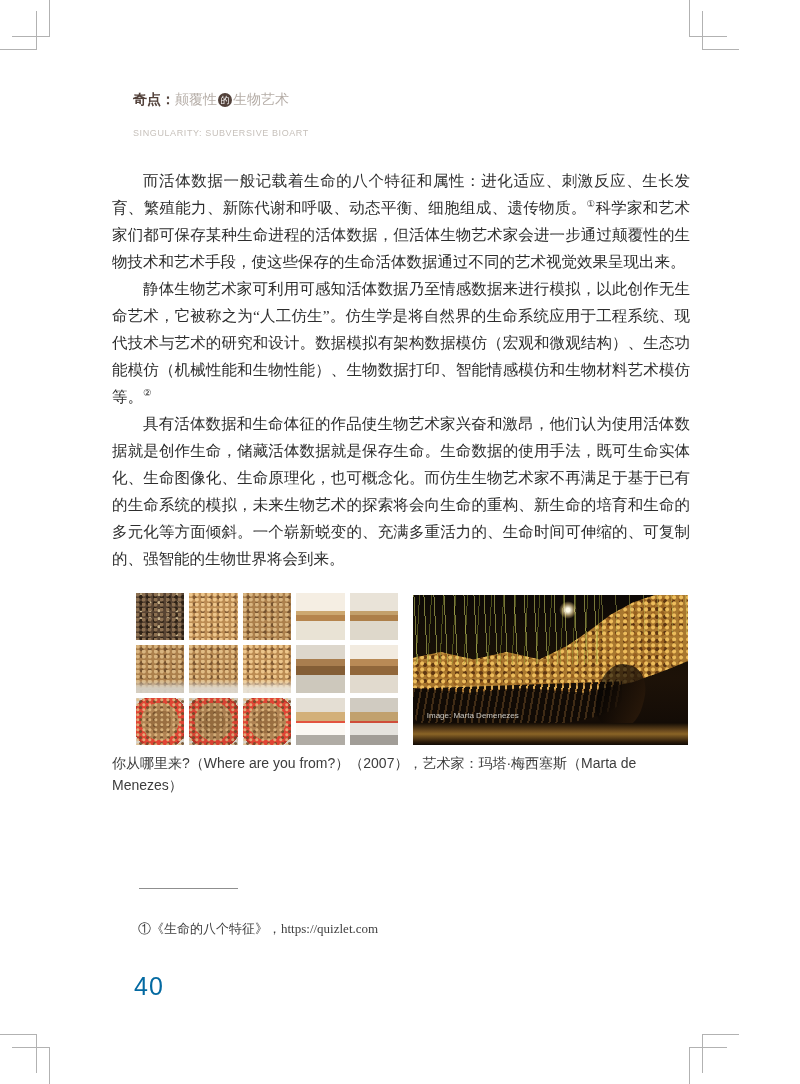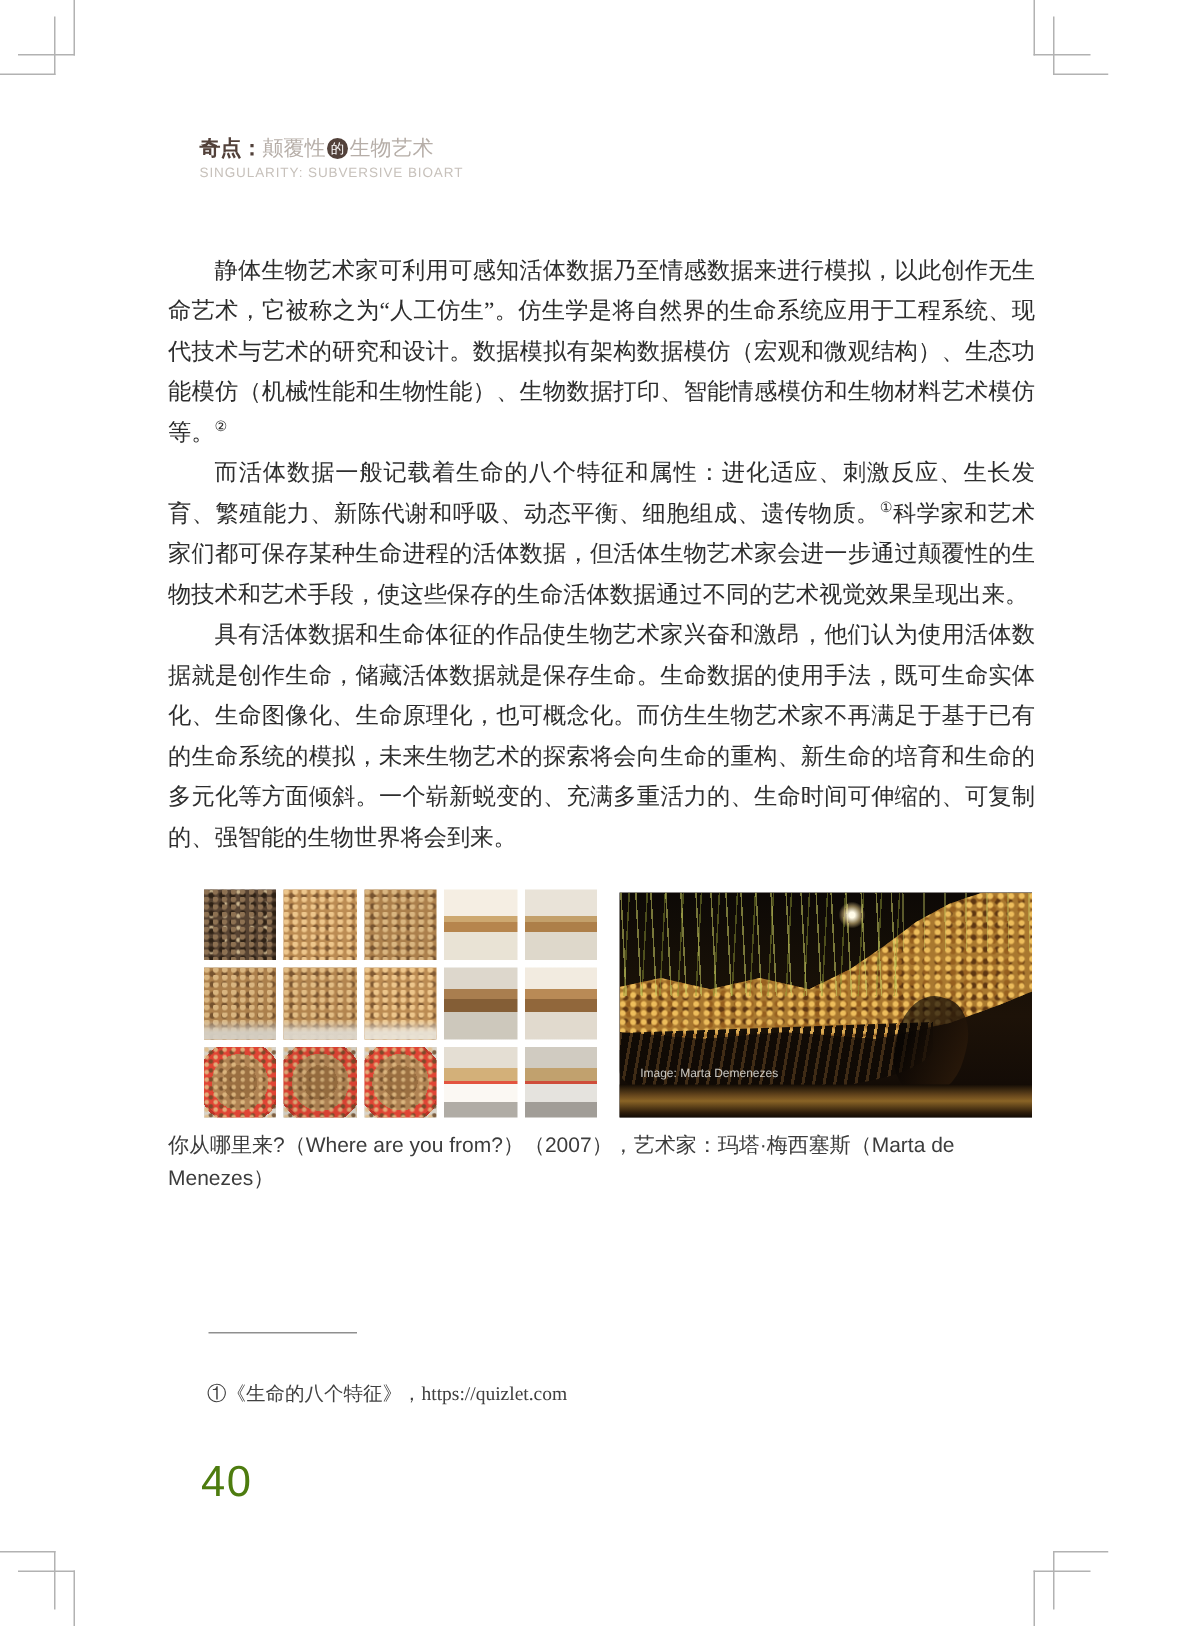--- a/index.html
+++ b/index.html
@@ -30,21 +30,21 @@
   .rh-bold { font-weight: bold; color: #52413a; }
   .rh-light { color: #b6aea8; }
   .rh-circle {
     display: inline-block; width: 14px; height: 14px; border-radius: 50%;
     background: #52413a; color: #ffffff; font-size: 9px; line-height: 14px;
     text-align: center; vertical-align: 1px; margin: 0 1px;
     font-family: "Liberation Sans", sans-serif;
   }
   .rh-line2 {
     font-family: "Liberation Sans", sans-serif;
-    font-size: 9px; color: #c7c1bb; letter-spacing: 0.6px; margin-top: 2px;
+    font-size: 9px; color: #c7c1bb; letter-spacing: 0.6px; margin-top: 20px;
   }
 
   
   .body-text {
     position: absolute; left: 112px; top: 167px; width: 578px;
     font-size: 15.5px; line-height: 27px; color: #2d2d2d;
     text-align: justify;
   }
   .body-text p { text-indent: 2em; }
   sup.note { font-size: 9.5px; line-height: 0; vertical-align: 6px; }
@@ -170,21 +170,21 @@
   .footnotes {
     position: absolute; left: 112px; top: 895px; width: 578px;
     font-size: 13px; line-height: 25px; color: #404040; text-align: justify; margin-top: 21px;
   }
   .footnotes p { text-indent: 2em; }
 
   
   .page-number {
     position: absolute; left: 134px; top: 972px;
     font-family: "Liberation Sans", sans-serif;
-    font-size: 29px; color: #4d7c0f; letter-spacing: 1px;
+    font-size: 25px; color: #0369a1; letter-spacing: 1px;
   }
 </style>
 </head>
 <body>
 
 <div class="page">
 
   <div class="cm cm-tl-a"></div>
   <div class="cm cm-tl-b"></div>
   <div class="cm cm-tr-a"></div>
@@ -195,22 +195,22 @@
   <div class="cm cm-br-b"></div>
 
   <div class="running-head">
     <div class="rh-line1">
       <span class="rh-bold">奇点：</span><span class="rh-light">颠覆性</span><span class="rh-circle">的</span><span class="rh-light">生物艺术</span>
     </div>
     <div class="rh-line2">SINGULARITY: SUBVERSIVE BIOART</div>
   </div>
 
   <div class="body-text">
+    <p><span>而活体数据一般记载着生命的八个特征和属性：进化适应、刺激反应、生长发育、繁殖能力、新陈代谢和呼吸、动态平衡、细胞组成、遗传物质。</span><sup class="note">①</sup><span>科学家和艺术家们都可保存某种生命进程的活体数据，但活体生物艺术家会进一步通过颠覆性的生物技术和艺术手段，使这些保存的生命活体数据通过不同的艺术视觉效果呈现出来。</span></p>
     <p><span>静体生物艺术家可利用可感知活体数据乃至情感数据来进行模拟，以此创作无生命艺术，它被称之为“人工仿生”。仿生学是将自然界的生命系统应用于工程系统、现代技术与艺术的研究和设计。数据模拟有架构数据模仿（宏观和微观结构）、生态功能模仿（机械性能和生物性能）、生物数据打印、智能情感模仿和生物材料艺术模仿等。</span><sup class="note">②</sup></p>
-    <p><span>而活体数据一般记载着生命的八个特征和属性：进化适应、刺激反应、生长发育、繁殖能力、新陈代谢和呼吸、动态平衡、细胞组成、遗传物质。</span><sup class="note">①</sup><span>科学家和艺术家们都可保存某种生命进程的活体数据，但活体生物艺术家会进一步通过颠覆性的生物技术和艺术手段，使这些保存的生命活体数据通过不同的艺术视觉效果呈现出来。</span></p>
     <p><span>具有活体数据和生命体征的作品使生物艺术家兴奋和激昂，他们认为使用活体数据就是创作生命，储藏活体数据就是保存生命。生命数据的使用手法，既可生命实体化、生命图像化、生命原理化，也可概念化。而仿生生物艺术家不再满足于基于已有的生命系统的模拟，未来生物艺术的探索将会向生命的重构、新生命的培育和生命的多元化等方面倾斜。一个崭新蜕变的、充满多重活力的、生命时间可伸缩的、可复制的、强智能的生物世界将会到来。</span></p>
   </div>
 
   <div class="figure-left">
       <div class="cell c-dark"></div>
       <div class="cell c-tan"></div>
       <div class="cell c-tan"></div>
       <div class="cell c-tray"></div>
       <div class="cell c-tray"></div>
       <div class="cell c-pile"></div>

